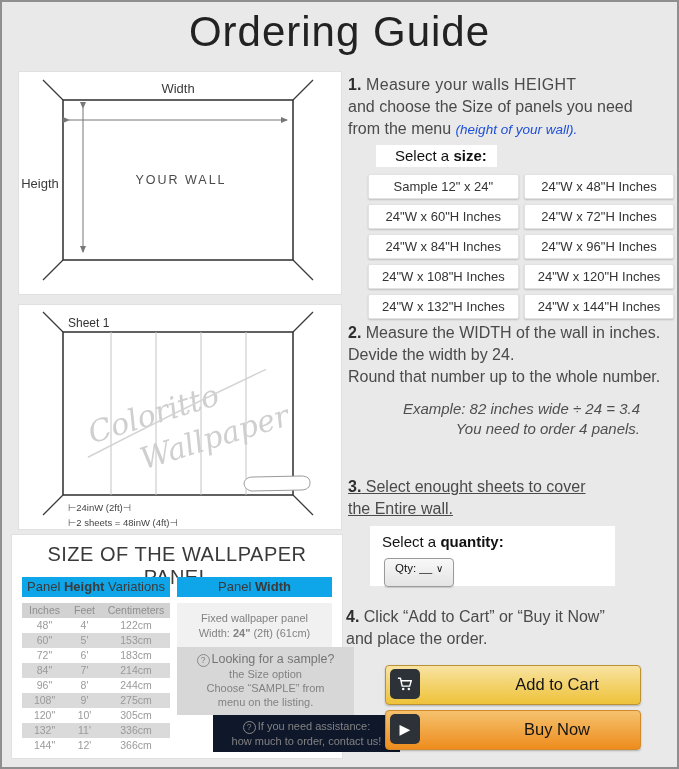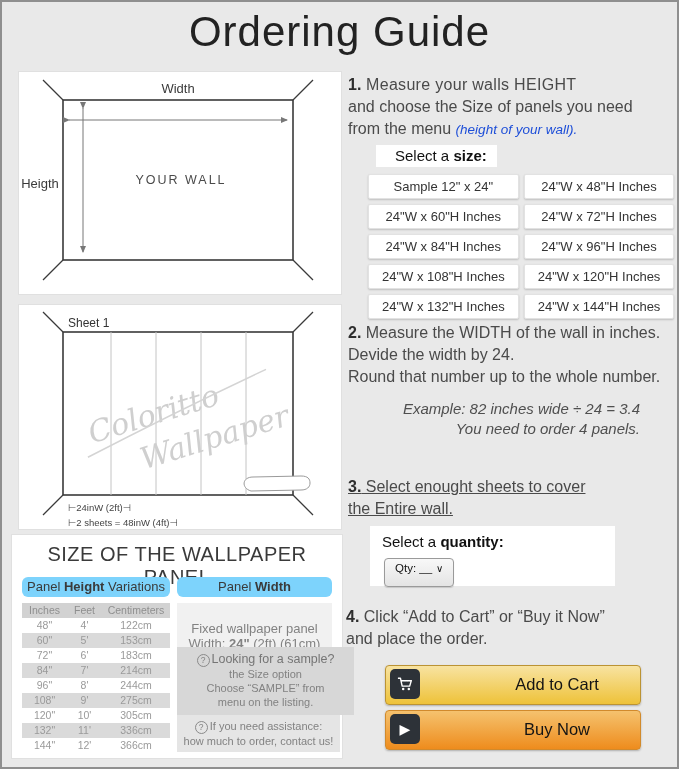--- a/index.html
+++ b/index.html
@@ -47,36 +47,36 @@
   .buy-btn{top:708px;background:linear-gradient(#f6c univ,#ee8c1d);}
   .buy-btn{background:linear-gradient(#f5c26e,#ee8c1d);border:1px solid #d18a2c;}
   .order-btn .icon-sq{position:absolute;left:4px;top:3px;width:30px;height:30px;
              background:#2d3238;border-radius:5px;display:flex;align-items:center;justify-content:center;}
   .order-btn .lbl{display:block;width:100%;text-align:center;line-height:36px;
              font-size:16.5px;color:#141414;padding-left:44px;}
   .play-glyph{color:#fff;font-size:14px;}
   
   .tbl-title{position:absolute;top:8px;left:0;width:100%;text-align:center;
              font-size:20px;letter-spacing:.5px;color:#3a3a3a;}
-  .hdr-bar{position:absolute;top:42px;height:20px;background:#7dd3fc;
-           font-size:13px;color:#3a3a3a;text-align:center;line-height:20px;border-radius:6px;}
+  .hdr-bar{position:absolute;top:42px;height:20px;background:#0ea5e9;
+           font-size:13px;color:#3a3a3a;text-align:center;line-height:20px;}
   .hdr-left{left:10px;width:148px;}
   .hdr-right{left:165px;width:155px;}
   .ht-table{position:absolute;left:10px;top:68px;width:148px;font-size:10.5px;color:#9a9a9a;}
   .ht-row{display:flex;height:15px;line-height:15px;}
   .ht-row.head{background:#d2d2d2;color:#8f8f8f;}
   .ht-row.shade{background:#dadada;}
   .ht-row .c1{width:45px;text-align:center;}
   .ht-row .c2{width:35px;text-align:center;}
   .ht-row .c3{width:68px;text-align:center;}
   .note{position:absolute;left:165px;width:155px;text-align:center;color:#828282;}
-  .note1{top:68px;background:#f1f1f1;padding:18px 0;font-size:13px;line-height:15px;}
+  .note1{top:68px;background:#f1f1f1;padding:8px 0;font-size:11px;line-height:15px;}
   .note2{top:112px;background:#d7d7d7;padding:5px 11px 6px;font-size:11px;line-height:14px;}
   .note2 .t{font-size:12.5px;color:#757575;}
-  .note3{top:180px;background:#e5e5e5;padding:4px 4px;font-size:11px;line-height:14px;}
+  .note3{top:180px;background:#0f172a;padding:4px 16px;font-size:11px;line-height:14px;margin-left:36px;}
   .qmark{display:inline-block;width:11px;height:11px;border:1px solid #8a8a8a;border-radius:50%;
          font-size:8.5px;line-height:11px;text-align:center;margin-right:2px;vertical-align:0px;}
   svg text{font-family:"Liberation Sans",sans-serif;}
   .wm{font-family:"DejaVu Serif",serif;font-style:italic;}
 </style>
 </head>
 <body>
 
 <div class="page">
 

